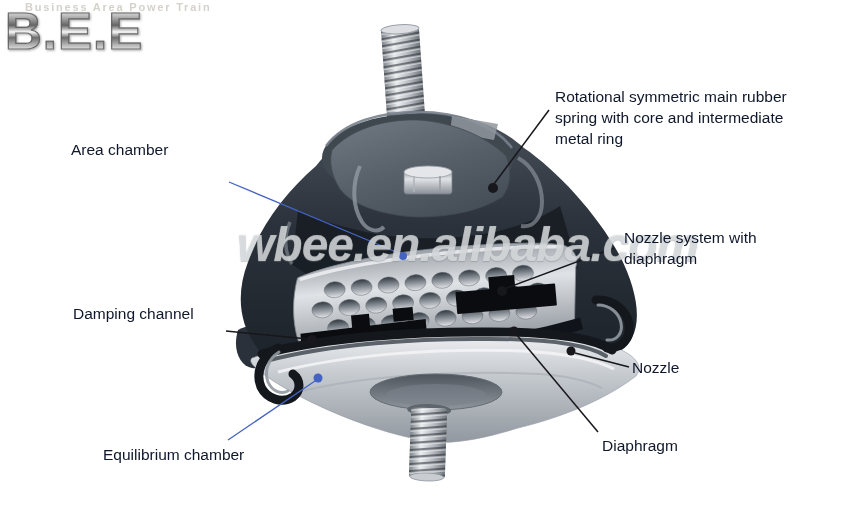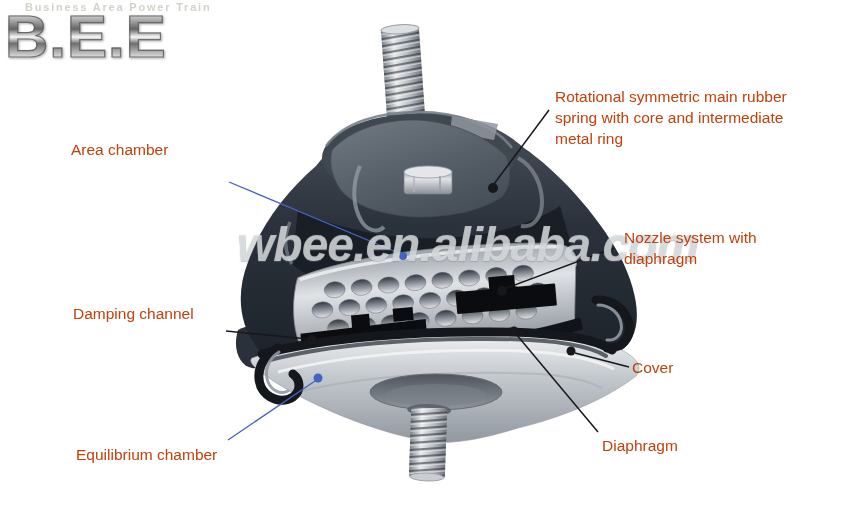--- a/index.html
+++ b/index.html
@@ -4,43 +4,43 @@
 <style>
   html,body{margin:0;padding:0;background:#ffffff;}
   .stage{position:relative;width:868px;height:519px;background:#ffffff;overflow:hidden;
          font-family:"Liberation Sans",sans-serif;}
   .stage svg{position:absolute;left:0;top:0;z-index:1;}
 
   
   .logo-tagline{position:absolute;left:25px;top:1px;z-index:10;
     font-size:11px;font-weight:700;letter-spacing:1.8px;color:#d4d2ca;white-space:nowrap;}
   .logo-brand{position:absolute;left:5px;top:4px;z-index:10;
-    font-weight:700;font-size:60px;line-height:1.1;letter-spacing:1px;
+    font-weight:700;font-size:51px;line-height:1.1;letter-spacing:1px;
     background:linear-gradient(180deg,#fdfdfd 0%,#c2c2c2 20%,#646464 38%,#f8f8f8 50%,#6e6e6e 60%,#d0d0d0 78%,#ffffff 92%,#9b9b9b 100%);
     -webkit-background-clip:text;background-clip:text;color:transparent;
     -webkit-text-stroke:1.2px rgba(95,95,95,0.85);
     filter:drop-shadow(1.5px 1.5px 1px rgba(60,60,60,0.4));}
 
   
   .watermark{position:absolute;left:237px;top:221px;z-index:5;
     font-weight:700;font-size:48px;line-height:1;letter-spacing:-1px;
     color:rgba(250,251,252,0.60);
     text-shadow:0 0 1px rgba(130,136,142,0.55), 0 1px 1px rgba(120,126,132,0.35);
     white-space:nowrap;font-style:italic;}
 
   
-  .label{position:absolute;z-index:10;font-size:15.5px;line-height:21px;color:#c2410c;
+  .label{position:absolute;z-index:10;font-size:15.5px;line-height:21px;color:#0f172a;
          white-space:pre-line;}
   #lbl-fluid{left:71px;top:139px;}
   #lbl-rot{left:555px;top:86px;width:262px;}
   #lbl-nozzle{left:624px;top:227px;width:170px;}
   #lbl-damping{left:73px;top:303px;}
   #lbl-cover{left:632px;top:357px;}
   #lbl-diaphragm{left:602px;top:435px;}
-  #lbl-equil{left:76px;top:444px;}
+  #lbl-equil{left:103px;top:444px;}
 </style>
 </head>
 <body>
 
 <div class="stage">
 
   <div class="logo-tagline">Business Area Power Train</div>
   <div class="logo-brand">B.E.E</div>
 
   <svg width="868" height="519" viewBox="0 0 868 519">
@@ -217,16 +217,16 @@
 
   <div class="watermark">wbee.en.alibaba.com</div>
 
   <div class="label" id="lbl-fluid">Area chamber</div>
   <div class="label" id="lbl-rot">Rotational symmetric main rubber
 spring with core and intermediate
 metal ring</div>
   <div class="label" id="lbl-damping">Damping channel</div>
   <div class="label" id="lbl-nozzle">Nozzle system with
 diaphragm</div>
-  <div class="label" id="lbl-cover">Cover</div>
+  <div class="label" id="lbl-cover">Nozzle</div>
   <div class="label" id="lbl-diaphragm">Diaphragm</div>
   <div class="label" id="lbl-equil">Equilibrium chamber</div>
 </div>
 
 </body></html>

